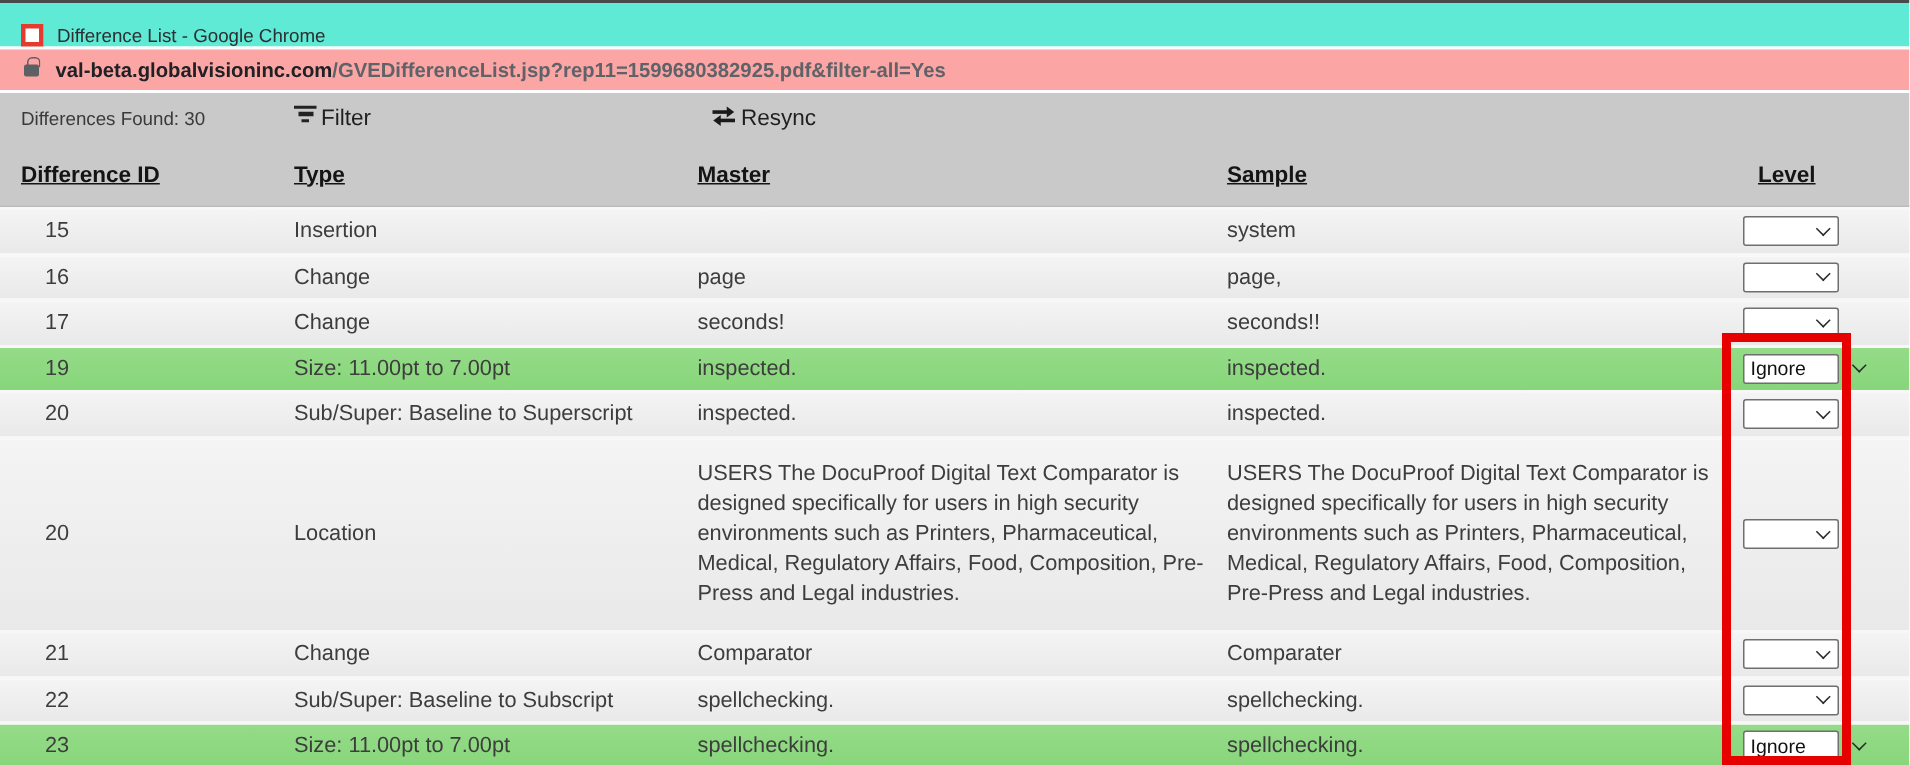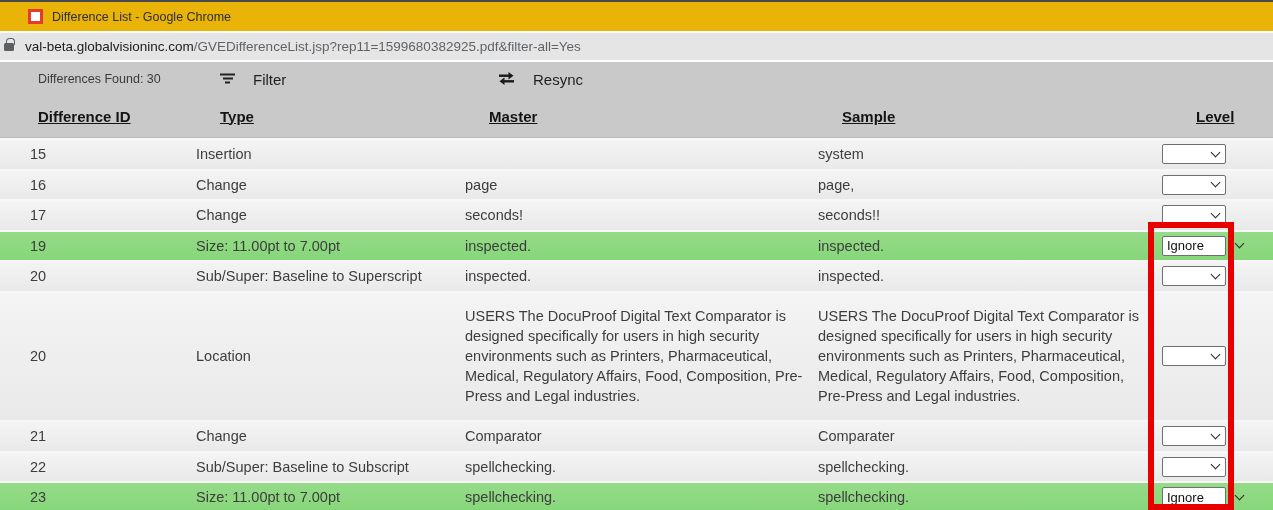--- a/index.html
+++ b/index.html
@@ -1,36 +1,36 @@
 <!DOCTYPE html>
 <html><head>
 <meta charset="utf-8">
 <style>
   * { margin:0; padding:0; box-sizing:border-box; }
   html,body { width:1273px; height:510px; overflow:hidden; }
   body { font-family:"Liberation Sans", sans-serif; background:#fff; position:relative; }
 
   .top-border { height:2px; background:#47494d; }
-  .titlebar { height:29px; background:#eab308; display:flex; align-items:center; padding-left:28px; }
+  .titlebar { height:29px; background:#5eead4; display:flex; align-items:flex-end; padding-left:14px; }
   .favicon { width:15px; height:15px; border:3px solid #e53a2e; background:#ffffff; margin-right:9px; flex:none; }
   .window-title { font-size:12.5px; color:#2c2e31; }
 
   .sep-a { height:2px; background:#fafbfc; }
-  .urlbar { height:27px; background:#e5e5e5; display:flex; align-items:center; padding-left:4px; }
+  .urlbar { height:27px; background:#fca5a5; display:flex; align-items:center; padding-left:16px;font-weight:bold; }
   .lock { position:relative; width:10px; height:8px; background:#5d6063; border-radius:1.5px; margin-right:11px; flex:none; }
   .lock::before { content:""; position:absolute; top:-5px; left:1.5px; width:7px; height:6px;
                   border:1.6px solid #5d6063; border-bottom:none; border-radius:3.5px 3.5px 0 0; }
   .url { font-size:13.5px; color:#202124; white-space:nowrap; }
   .url .path { color:#5f6368; }
   .sep-b { height:2px; background:#fcfdfe; }
 
-  .graybar { background:#c9c9c9; border-bottom:1px solid #bcbcbc;padding-left:24px; }
+  .graybar { background:#c9c9c9; border-bottom:1px solid #bcbcbc; }
   .toolbar { height:33px; position:relative; }
   .diff-found { position:absolute; left:14px; top:50%; transform:translateY(-50%); font-size:12.5px; color:#3a3a3a; }
-  .tool-btn { position:absolute; top:50%; transform:translateY(-50%); display:flex; align-items:center; gap:18px;
+  .tool-btn { position:absolute; top:50%; transform:translateY(-50%); display:flex; align-items:flex-start; gap:3px;
               font-size:15px; color:#1f1f1f; cursor:pointer; }
   .filter-btn { left:196px; }
   .resync-btn { left:474px; }
   .filter-icon { width:15px; height:12px; display:flex; flex-direction:column; align-items:center; justify-content:center; gap:2px; }
   .filter-icon i { display:block; height:2.2px; background:#222; }
   .filter-icon i:nth-child(1){ width:15px; } .filter-icon i:nth-child(2){ width:10px; } .filter-icon i:nth-child(3){ width:5px; }
 
   .hdr-row { height:42px; display:grid; grid-template-columns:196px 269px 353px 328px auto; align-items:center;
              font-size:15px; font-weight:bold; color:#141414;text-decoration:underline; }
   .hdr-id { padding-left:14px; }

